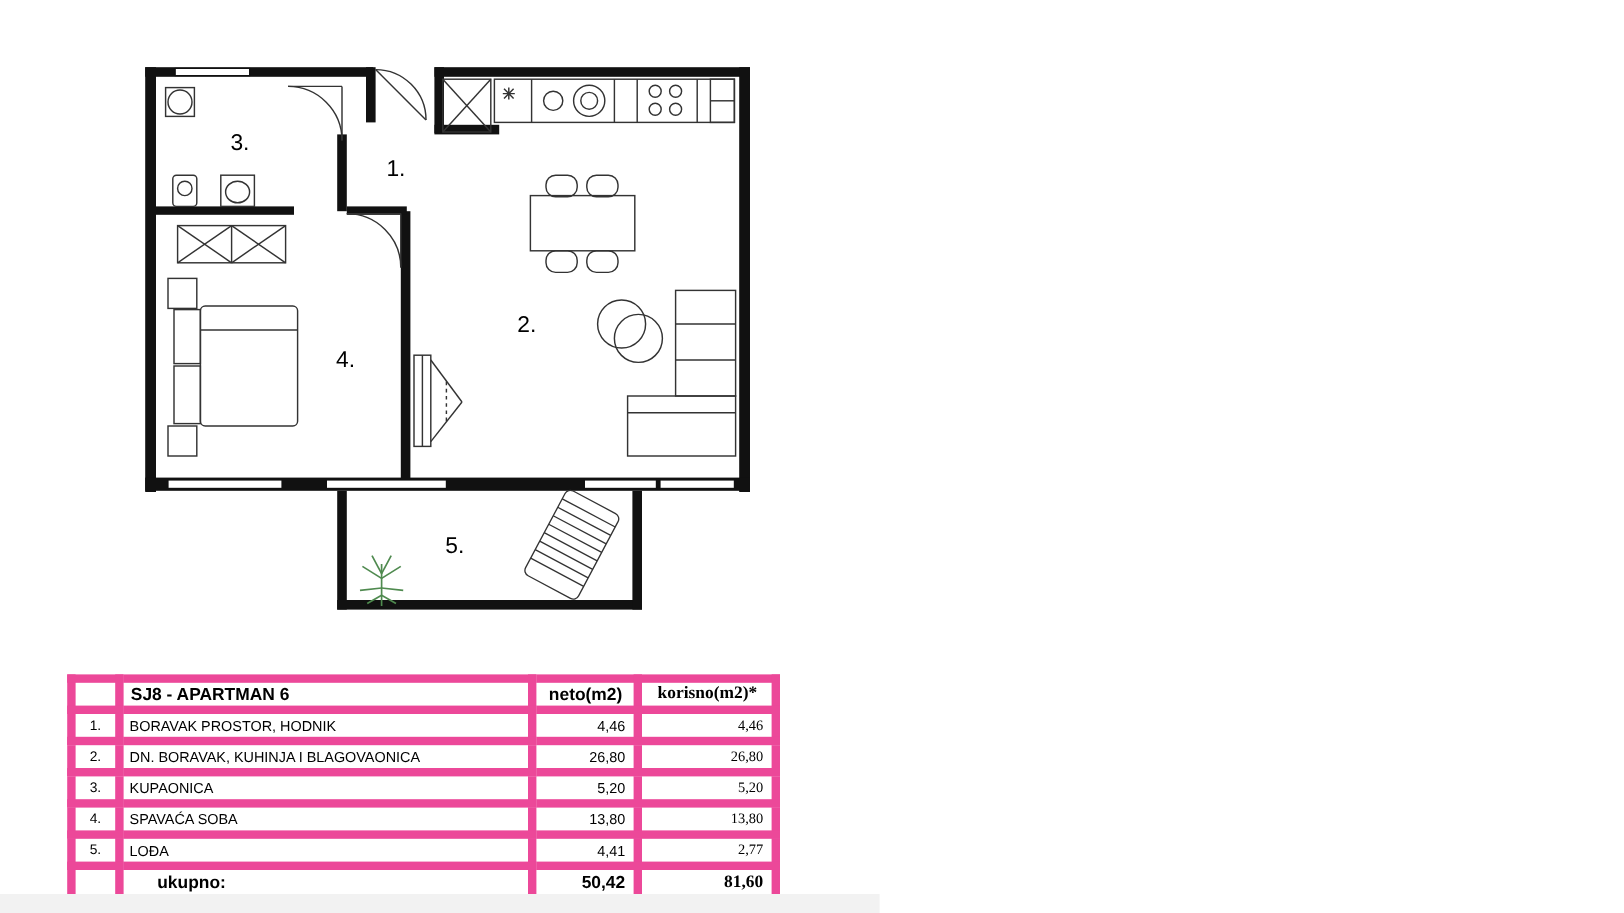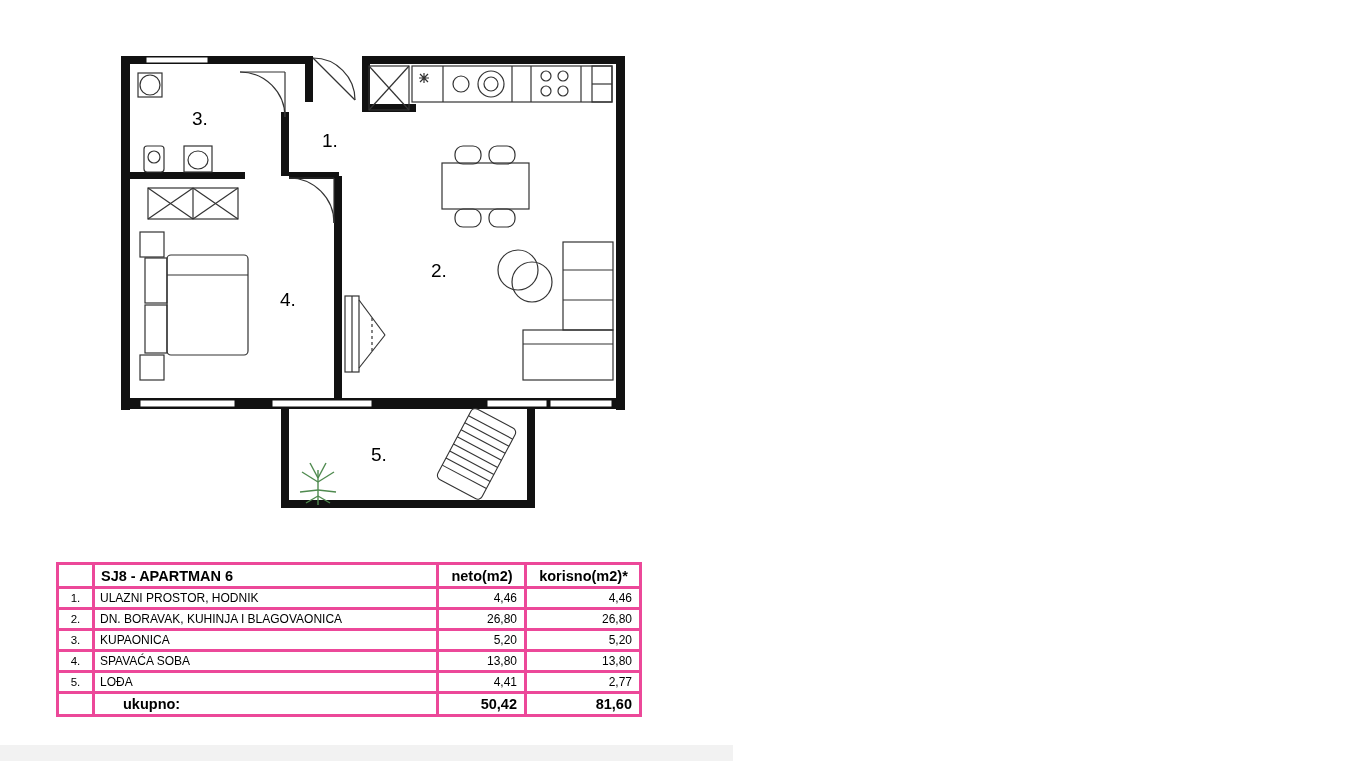--- a/index.html
+++ b/index.html
@@ -29,21 +29,21 @@
     position: absolute;
     left: 56px;
     top: 562px;
     border-collapse: collapse;
     font-family: "Liberation Sans", sans-serif;
     font-size: 12px;
     color: #000;
     background: #fff;
   }
   .legend-table td {
-    border: 3px solid #ec4899;
+    border: 7px solid #ec4899;
     padding: 2px 5px;
     height: 17px;
     box-sizing: border-box;
     white-space: nowrap;
   }
   .legend-table tr.header td {
     font-size: 14.5px;
     font-weight: bold;
     height: 24px;
     padding: 1px 6px;
@@ -65,20 +65,21 @@
   }
   .col-neto {
     width: 88px;
     text-align: right;
     padding-right: 7px !important;
   }
   .col-kor {
     width: 115px;
     text-align: right;
     padding-right: 7px !important;
+    font-family: Liberation Serif, serif;
   }
   .legend-table tr.header .col-neto,
   .legend-table tr.header .col-kor {
     text-align: center;
     padding-right: 5px !important;
   }
   .bottom-strip {
     position: absolute;
     left: 0;
     top: 745px;
@@ -266,21 +267,21 @@
 <table class="legend-table">
   <tbody>
     <tr class="header">
       <td class="col-num"></td>
       <td class="col-name">SJ8 - APARTMAN 6</td>
       <td class="col-neto">neto(m2)</td>
       <td class="col-kor">korisno(m2)*</td>
     </tr>
     <tr>
       <td class="col-num">1.</td>
-      <td class="col-name">ULAZNI PROSTOR, HODNIK</td>
+      <td class="col-name">BORAVAK PROSTOR, HODNIK</td>
       <td class="col-neto">4,46</td>
       <td class="col-kor">4,46</td>
     </tr>
     <tr>
       <td class="col-num">2.</td>
       <td class="col-name">DN. BORAVAK, KUHINJA I BLAGOVAONICA</td>
       <td class="col-neto">26,80</td>
       <td class="col-kor">26,80</td>
     </tr>
     <tr>

